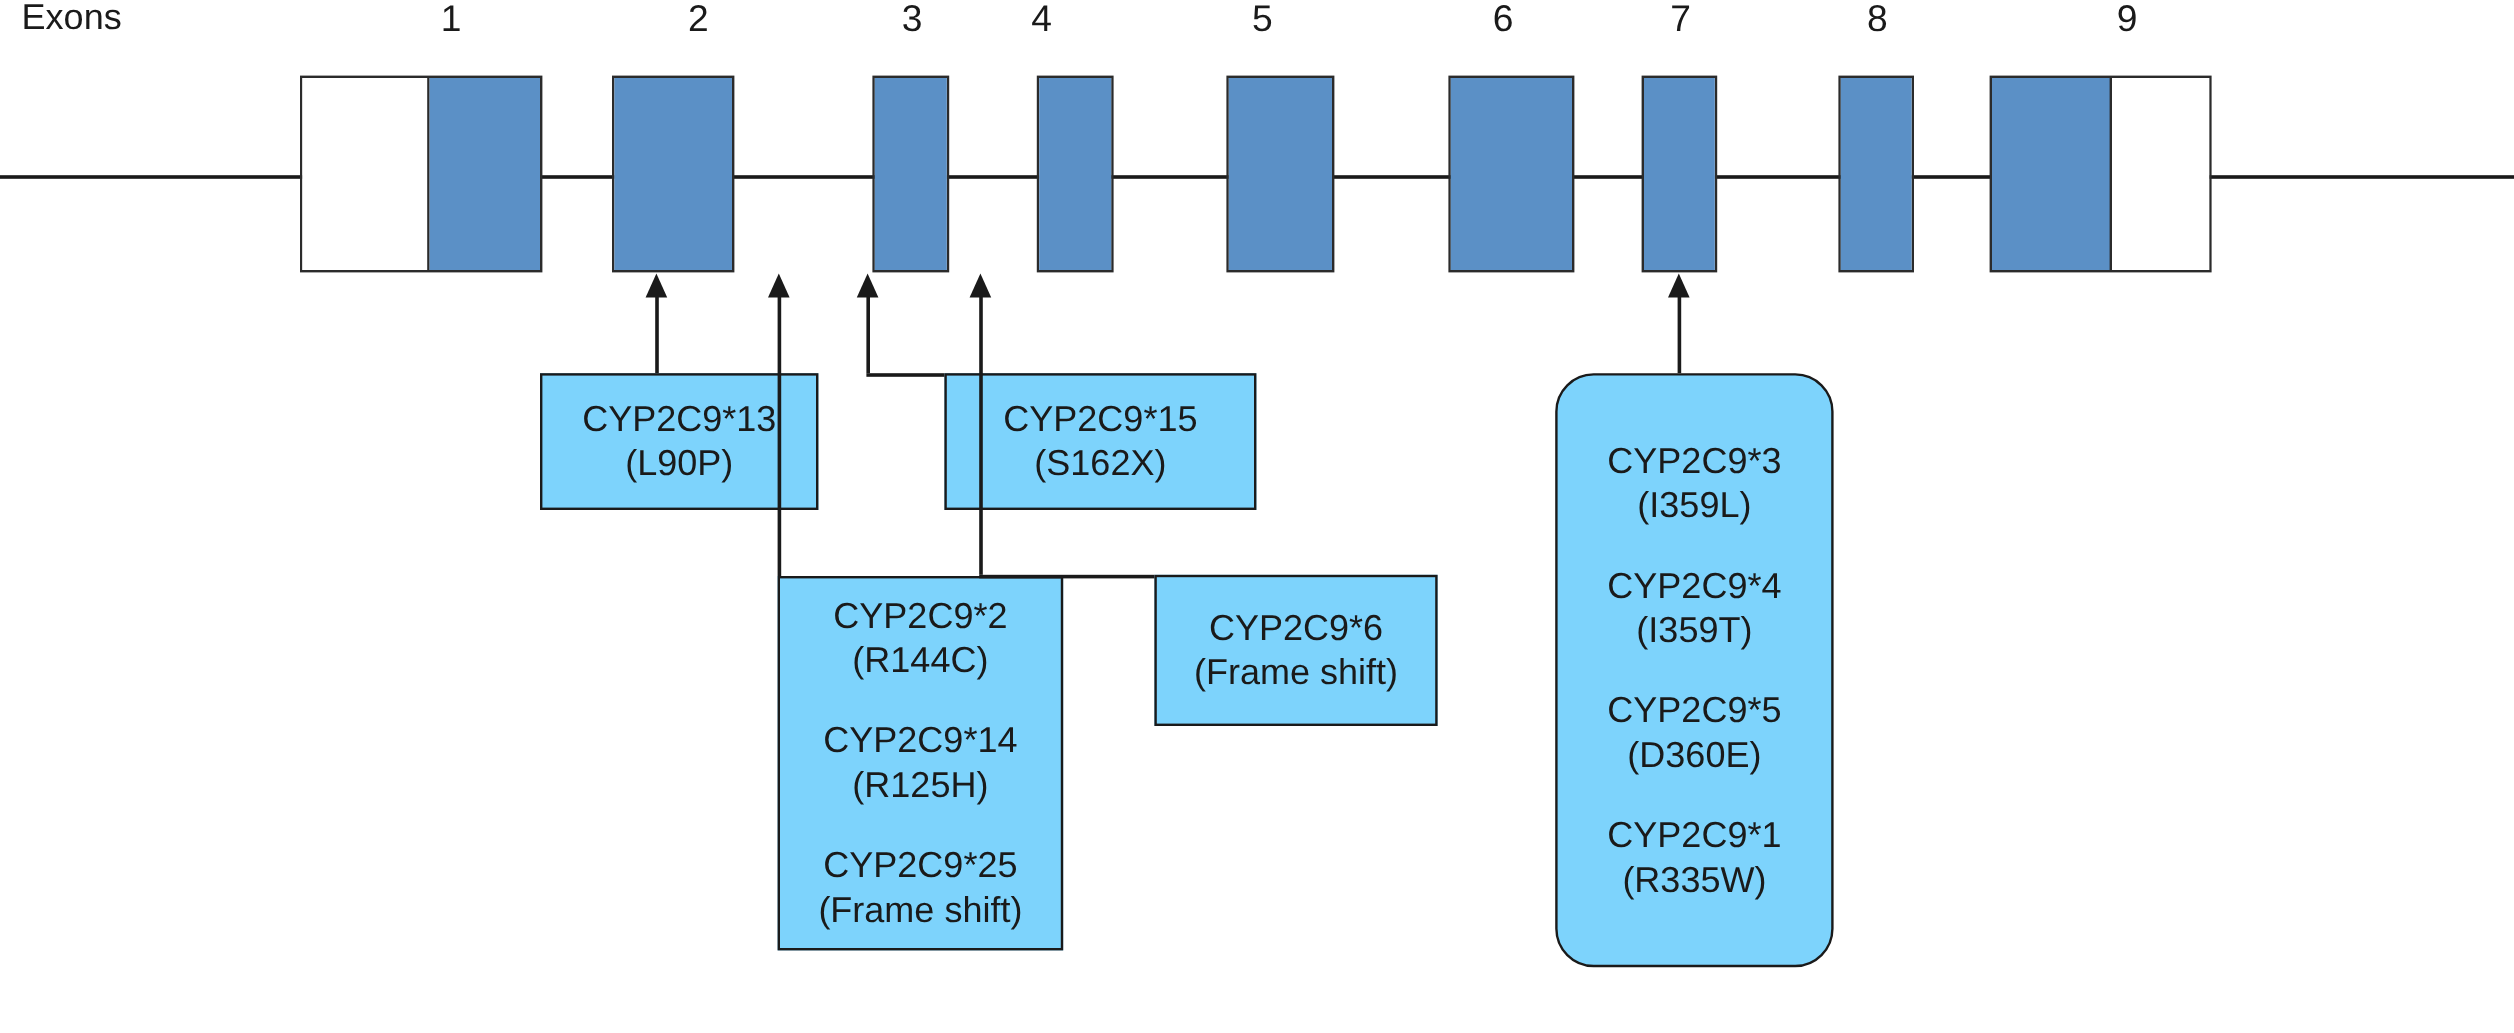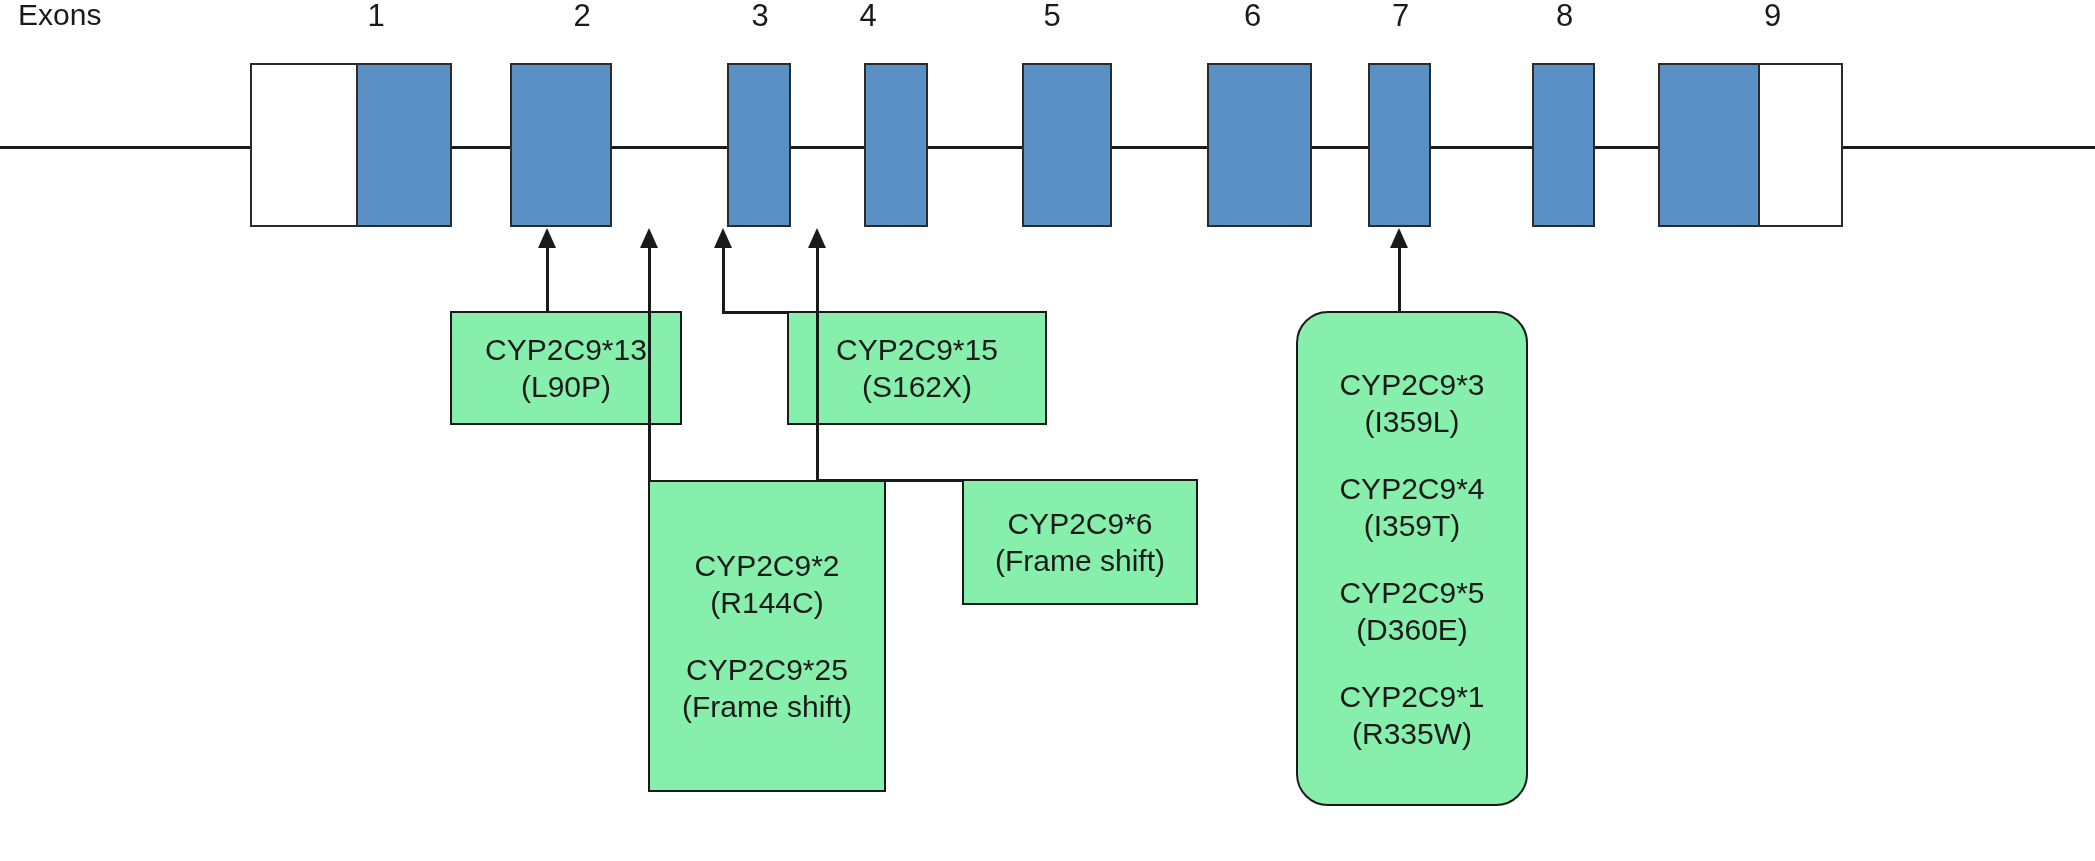--- a/index.html
+++ b/index.html
@@ -12,21 +12,21 @@
   .exon-num{position:absolute;top:0px;font-size:31px;line-height:31px;text-align:center;width:60px;}
 
   .gene-line{position:absolute;height:3px;background:#1a1a1a;top:146px;}
 
   .exon-box{position:absolute;box-sizing:border-box;border:2.5px solid #2b2b2b;display:flex;}
   .seg{height:100%;}
   .seg-blue{background:#5b90c6;}
   .seg-white{background:#ffffff;}
   .seg-div{border-right:2.5px solid #2b2b2b;}
 
-  .callout{position:absolute;box-sizing:border-box;border:2.5px solid #1a1a1a;background:#86efac;
+  .callout{position:absolute;box-sizing:border-box;border:2.5px solid #1a1a1a;background:#7dd3fc;
            display:flex;flex-direction:column;align-items:center;justify-content:center;}
   .variant{text-align:center;font-size:30px;line-height:37px;white-space:nowrap;}
   .variant + .variant{margin-top:30px;}
 
   .lead{position:absolute;width:3px;background:#1a1a1a;}
   .arrowhead{position:absolute;width:0;height:0;border-left:9px solid transparent;
              border-right:9px solid transparent;border-bottom:20px solid #1a1a1a;}
 </style>
 </head>
 <body>
@@ -97,20 +97,24 @@
         </div>
       </div>
       <div class="lead" style="left: 546px; top: 246px; height: 65px;"></div>
       <div class="arrowhead" style="left: 538px; top: 228px;"></div>
       <div class="callout" style="left: 648px; top: 480px; width: 238px; height: 312px;">
         <div class="variant">
           <div>CYP2C9*2</div>
           <div>(R144C)</div>
         </div>
         <div class="variant">
+          <div>CYP2C9*14</div>
+          <div>(R125H)</div>
+        </div>
+        <div class="variant">
           <div>CYP2C9*25</div>
           <div>(Frame shift)</div>
         </div>
       </div>
       <div class="lead" style="left: 648px; top: 246px; height: 234px;"></div>
       <div class="arrowhead" style="left: 640px; top: 228px;"></div>
       <div class="callout" style="left: 787px; top: 311px; width: 260px; height: 114px;">
         <div class="variant">
           <div>CYP2C9*15</div>
           <div>(S162X)</div>

